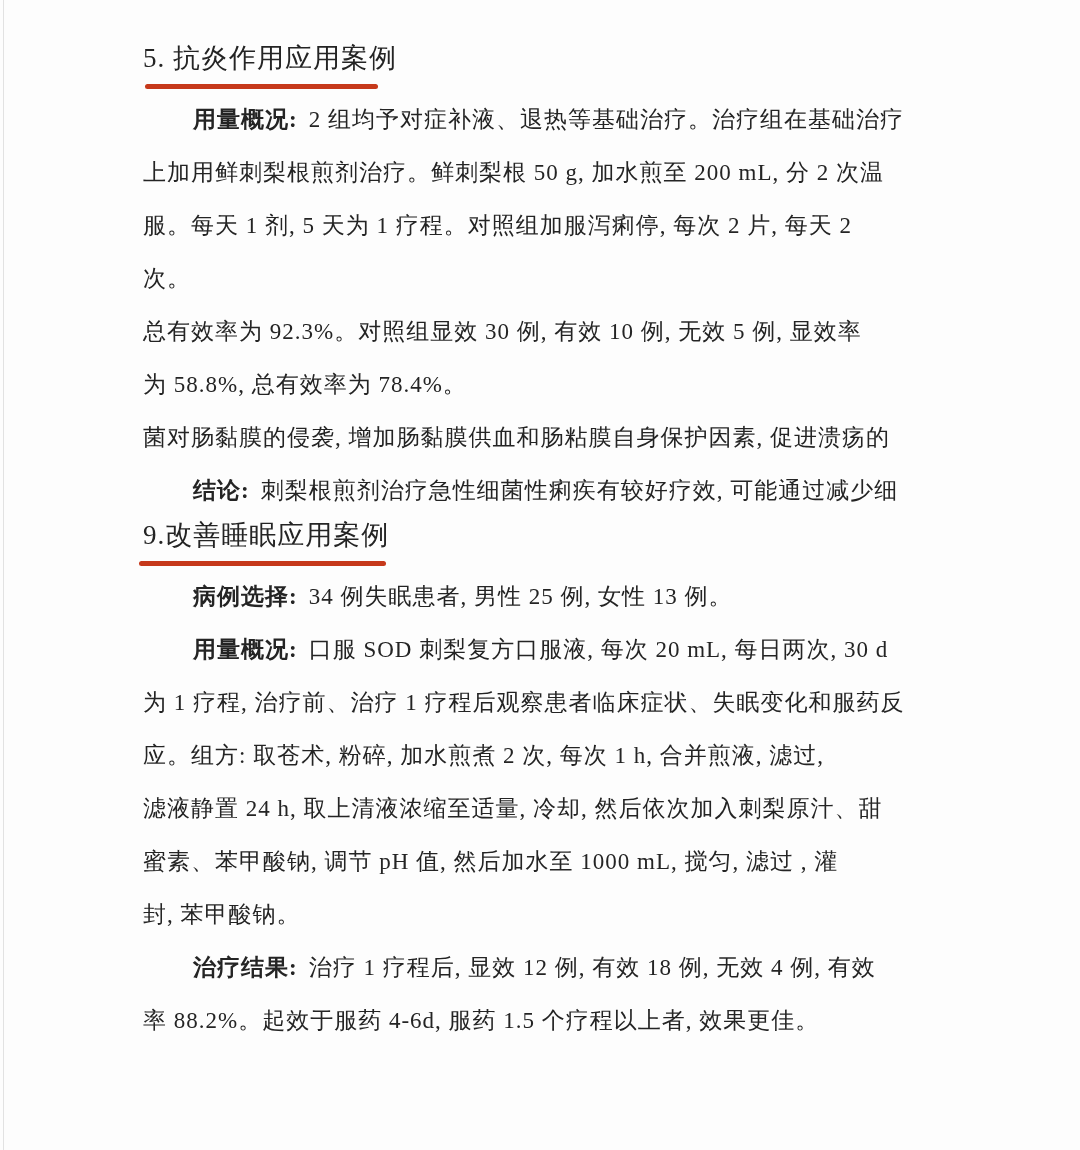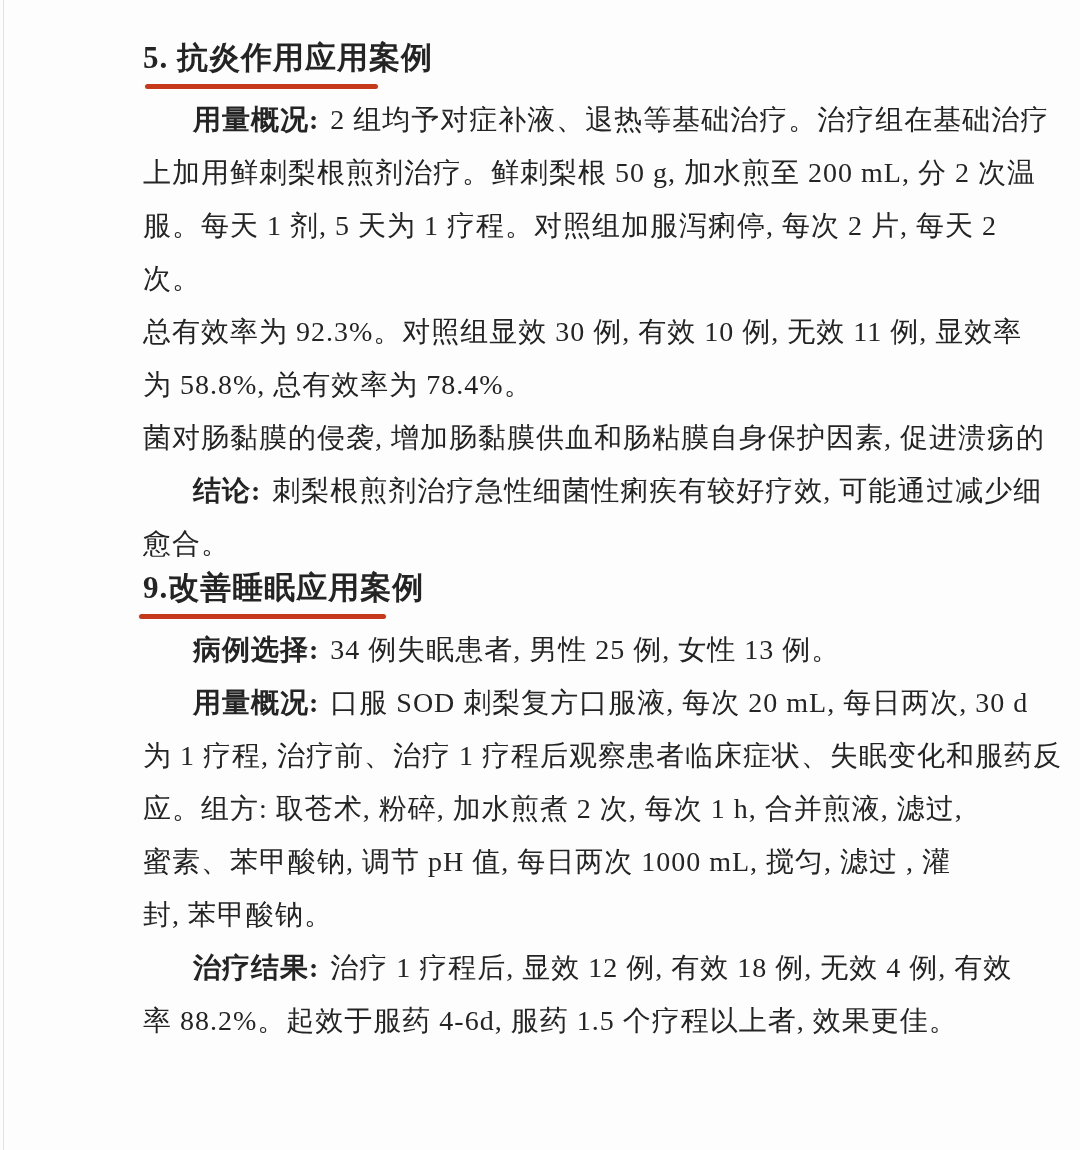--- a/index.html
+++ b/index.html
@@ -17,37 +17,37 @@
     width: 1px; height: 1150px;
     background: #e2e2e2;
   }
   .page {
     position: absolute;
     left: 143px;
     top: 40px;
     width: 820px;
   }
   .sec-heading {
-    font-size: 31px;
-    font-weight: bold;
+    font-size: 27px;
+    font-weight: normal;
     line-height: 36px;
     letter-spacing: 1px;
     white-space: nowrap;
   }
   .heading-underline {
     height: 5px;
     border-radius: 3px;
     background: #c6391b;
     margin-top: 8px;
     margin-bottom: 4px;
   }
   .underline-5 { width: 233px; margin-left: 2px; }
   .underline-6 { width: 247px; margin-left: -4px; }
   .tline {
-    font-size: 28px;
+    font-size: 23px;
     line-height: 53px;
     height: 53px;
     letter-spacing: 1px;
     white-space: nowrap;
   }
   .tline.indent { padding-left: 50px; }
   .plabel {
     font-weight: bold;
     margin-right: 11px;
   }
@@ -62,42 +62,42 @@
   <div class="sec-heading">5. 抗炎作用应用案例</div>
   <div class="heading-underline underline-5"></div>
 
   <div class="tline indent">
     <span class="plabel">用量概况:</span><span>2 组均予对症补液、退热等基础治疗。治疗组在基础治疗</span>
   </div>
   <div class="tline">上加用鲜刺梨根煎剂治疗。鲜刺梨根 50 g, 加水煎至 200 mL, 分 2 次温</div>
   <div class="tline">服。每天 1 剂, 5 天为 1 疗程。对照组加服泻痢停,  每次 2 片, 每天 2</div>
   <div class="tline">次。</div>
 
-  <div class="tline">总有效率为 92.3%。对照组显效 30 例,  有效 10 例,  无效 11 例,  显效率</div>
+  <div class="tline">总有效率为 92.3%。对照组显效 30 例,  有效 10 例,  无效 5 例,  显效率</div>
   <div class="tline">为 58.8%,  总有效率为 78.4%。</div>
 
   <div class="tline">菌对肠黏膜的侵袭, 增加肠黏膜供血和肠粘膜自身保护因素, 促进溃疡的</div>
   <div class="tline indent">
     <span class="plabel">结论:</span><span>刺梨根煎剂治疗急性细菌性痢疾有较好疗效,  可能通过减少细</span>
   </div>
-  <div class="tline">愈合。</div>
 
   <div class="sec-heading">9.改善睡眠应用案例</div>
   <div class="heading-underline underline-6"></div>
 
   <div class="tline indent">
     <span class="plabel">病例选择:</span><span>34 例失眠患者,  男性 25 例,  女性 13 例。</span>
   </div>
 
   <div class="tline indent">
     <span class="plabel">用量概况:</span><span>口服 SOD 刺梨复方口服液, 每次 20 mL, 每日两次, 30 d</span>
   </div>
   <div class="tline">为 1 疗程, 治疗前、治疗 1 疗程后观察患者临床症状、失眠变化和服药反</div>
   <div class="tline">应。组方:  取苍术,  粉碎,  加水煎煮 2 次,  每次 1 h,  合并煎液,  滤过,</div>
-  <div class="tline">蜜素、苯甲酸钠,  调节 pH 值,  每日两次 1000 mL,  搅匀,  滤过 , 灌</div>
+  <div class="tline">滤液静置 24 h,  取上清液浓缩至适量,  冷却,  然后依次加入刺梨原汁、甜</div>
+  <div class="tline">蜜素、苯甲酸钠,  调节 pH 值,  然后加水至 1000 mL,  搅匀,  滤过 , 灌</div>
   <div class="tline">封, 苯甲酸钠。</div>
 
   <div class="tline indent">
     <span class="plabel">治疗结果:</span><span>治疗 1 疗程后,  显效 12 例,  有效 18 例,  无效 4 例,  有效</span>
   </div>
   <div class="tline">率 88.2%。起效于服药 4-6d,  服药 1.5 个疗程以上者,  效果更佳。</div>
 
 </div>
 
 </body></html>

